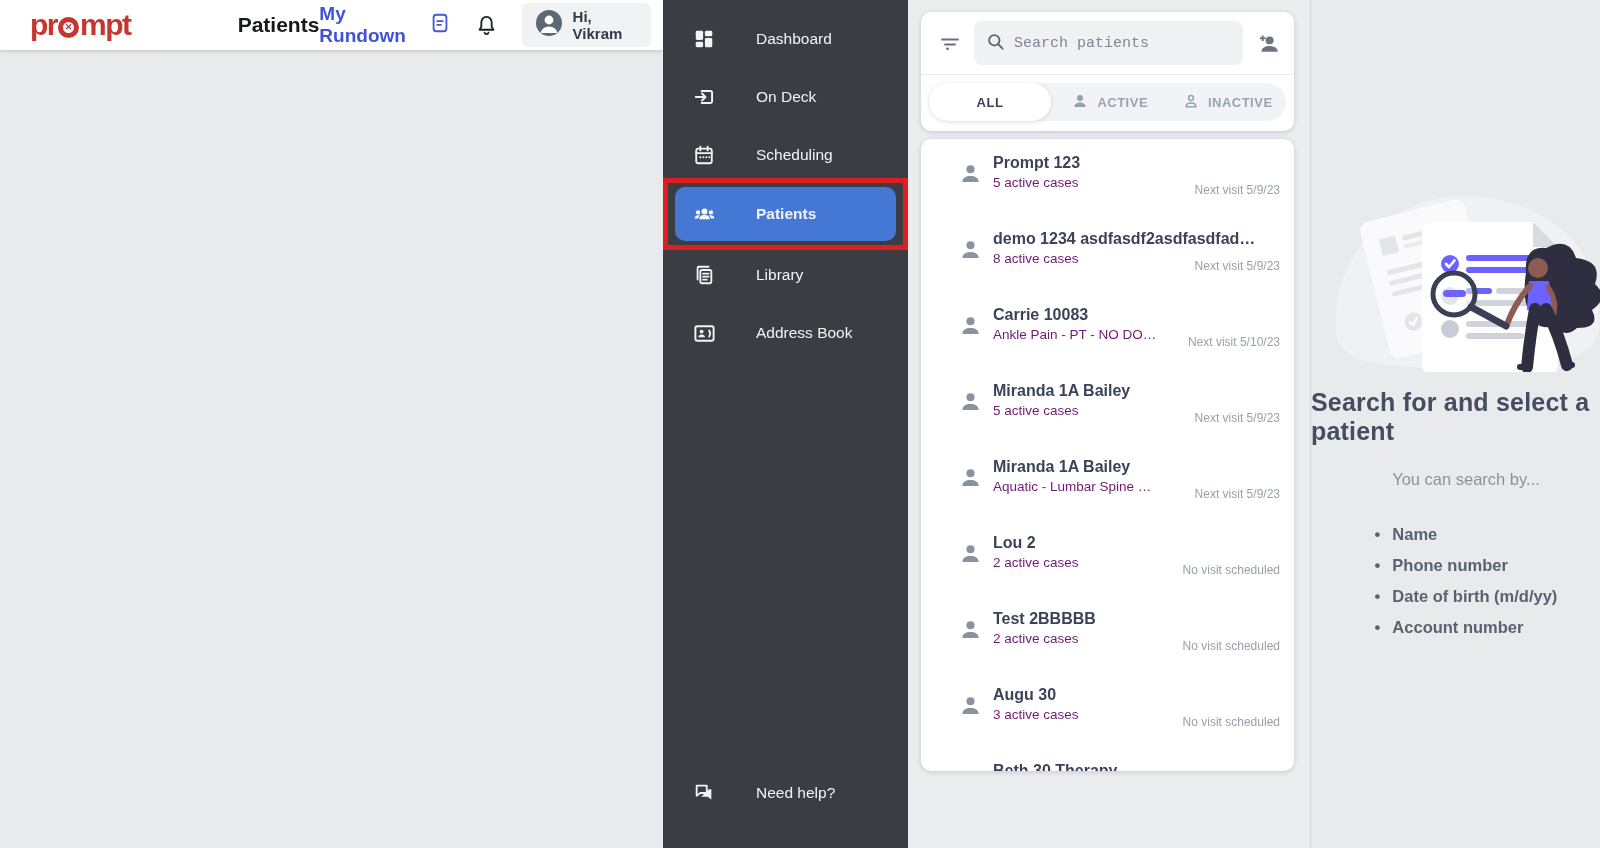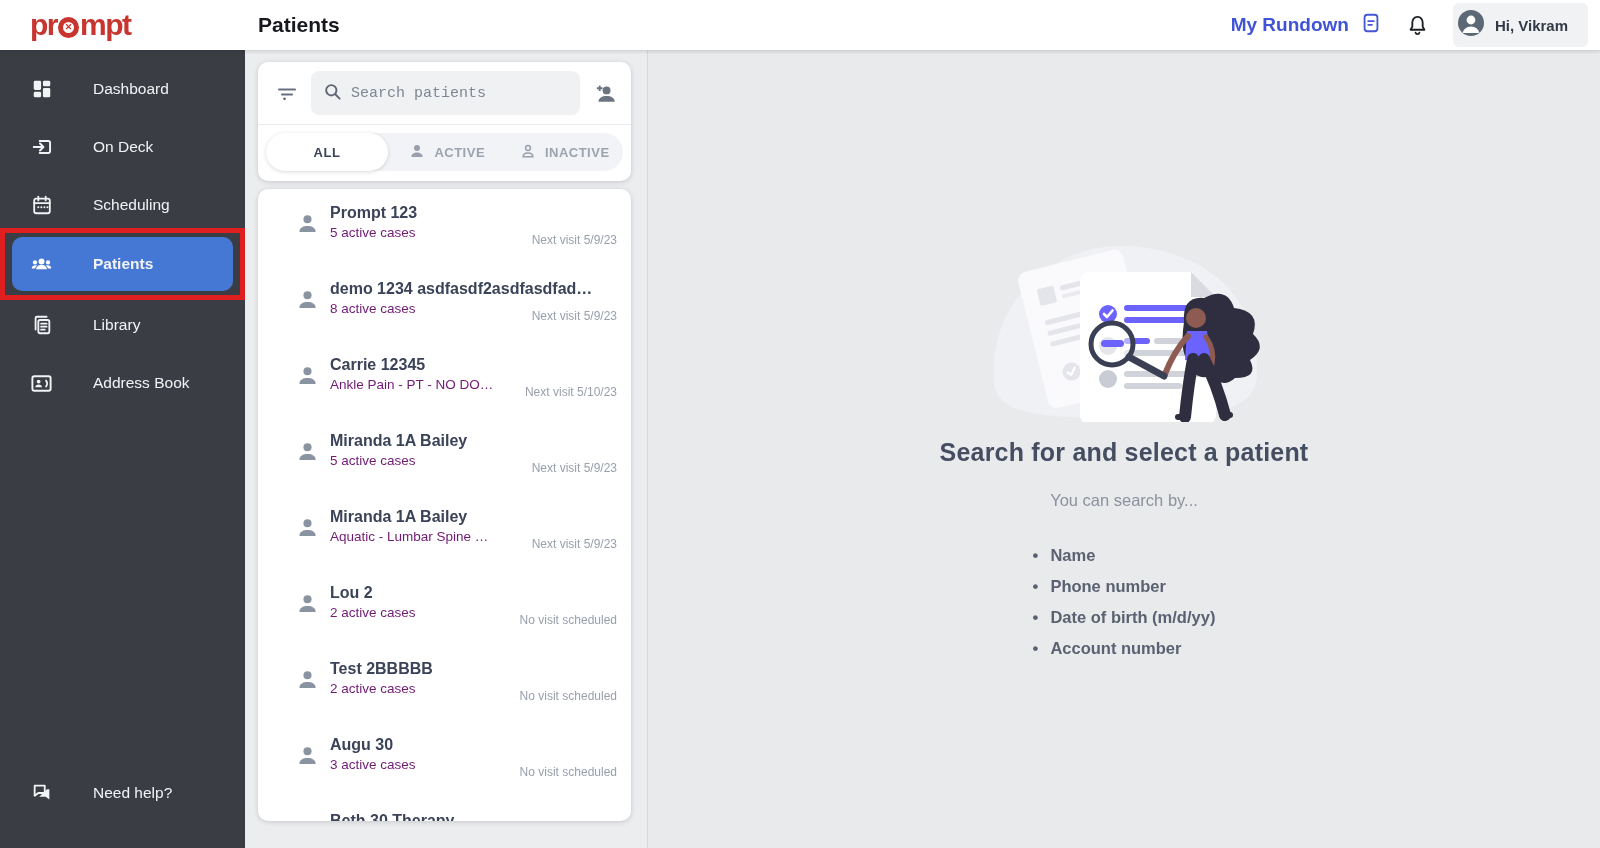--- a/index.html
+++ b/index.html
@@ -1,36 +1,36 @@
 <!DOCTYPE html>
 <html><head>
 <meta charset="utf-8">
 <style>
   * { margin:0; padding:0; box-sizing:border-box; }
   html,body { width:1600px; height:848px; overflow:hidden; background:#e9eaec;
     font-family:"Liberation Sans", sans-serif; }
 
-  .app { width:1600px; height:848px; display:flex; flex-direction:column; }
+  .app { width:1600px; height:848px; display:flex; flex-direction:row; }
 
   
   .topbar { height:50px; background:#ffffff; display:flex; align-items:center;
     position:relative; z-index:10; box-shadow:0 1px 4px rgba(20,22,30,.18); flex:0 0 50px; }
   .logo-area { width:245px; padding-left:30px; display:flex; align-items:center; }
   .logo { display:flex; align-items:center; color:#c8342e; font-weight:800;
     font-size:30px; letter-spacing:-1.5px; line-height:1; }
   .logo-o { width:21px; height:21px; border:5px solid #c8342e; border-radius:50%;
     display:inline-flex; align-items:center; justify-content:center; margin:4px 1px 0; }
   .logo-x { font-size:9px; font-weight:900; letter-spacing:0; color:#c8342e; line-height:1; }
   .page-title { font-size:21px; font-weight:700; color:#16181d; margin-left:13px; }
   .topbar-right { margin-left:auto; display:flex; align-items:center; gap:20px; padding-right:12px; }
   .my-rundown { display:flex; align-items:center; gap:11px; color:#4053d8;
     font-weight:700; font-size:19px; cursor:pointer; }
   .bell-btn { display:flex; align-items:center; margin:0 4px; cursor:pointer; }
   .user-chip { background:#f1f2f4; border-radius:6px; height:44px; display:flex;
-    align-items:center; gap:10px; padding:0 20px 0 4px; cursor:pointer; }
+    align-items:center; gap:10px; padding:0 20px 0 13px; cursor:pointer; }
   .user-chip .greet { font-size:15px; font-weight:700; color:#333a47; }
 
   .body-row { flex:1; display:flex; min-height:0; }
 
   
   .sidebar { width:245px; flex:0 0 245px; background:#3a3e44; display:flex;
     flex-direction:column; padding-top:16px; }
   .nav-item { height:46px; margin-bottom:12px; display:flex; align-items:center;
     padding-left:30px; gap:40px; color:#f2f3f5; font-size:15.5px; cursor:pointer; }
   .nav-item .ico { width:23px; height:23px; flex:0 0 23px; display:flex;
@@ -301,21 +301,21 @@
             <span class="p-visit">Next visit 5/9/23</span>
           </div>
 
           <div class="p-row">
             <span class="p-avatar">
               <svg width="27" height="27" viewBox="0 0 24 24" fill="#8a93a0">
                 <circle cx="12" cy="8.2" r="3.6"></circle>
                 <path d="M4.8 19.5c0-3.6 3.2-5.3 7.2-5.3s7.2 1.7 7.2 5.3z"></path>
               </svg>
             </span>
-            <span class="p-name">Carrie 12345</span>
+            <span class="p-name">Carrie 10083</span>
             <span class="p-detail">Ankle Pain - PT - NO DO…</span>
             <span class="p-visit">Next visit 5/10/23</span>
           </div>
 
           <div class="p-row">
             <span class="p-avatar">
               <svg width="27" height="27" viewBox="0 0 24 24" fill="#8a93a0">
                 <circle cx="12" cy="8.2" r="3.6"></circle>
                 <path d="M4.8 19.5c0-3.6 3.2-5.3 7.2-5.3s7.2 1.7 7.2 5.3z"></path>
               </svg>

